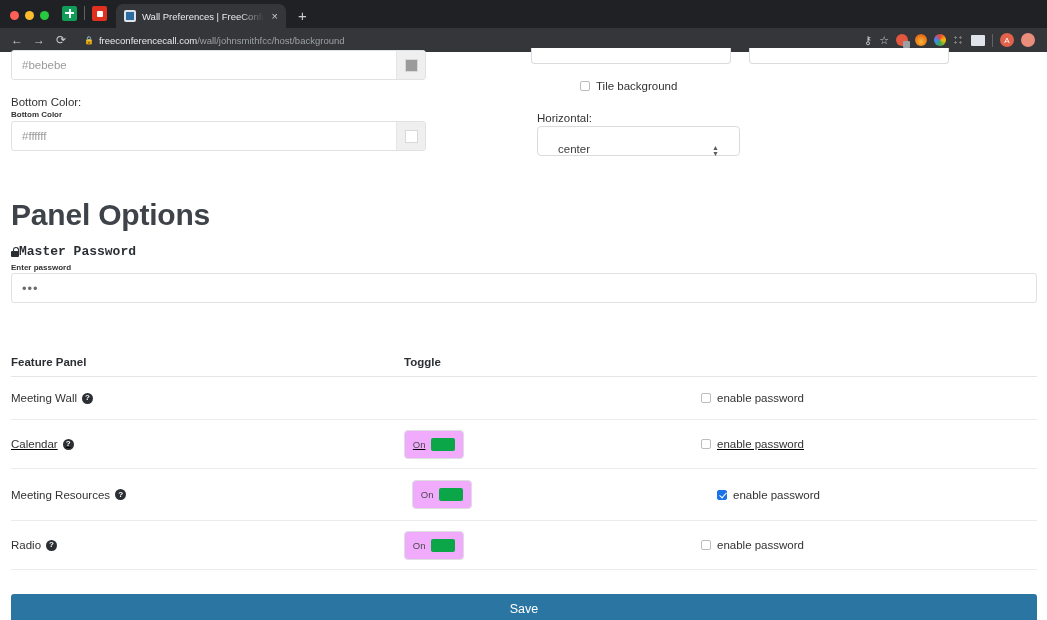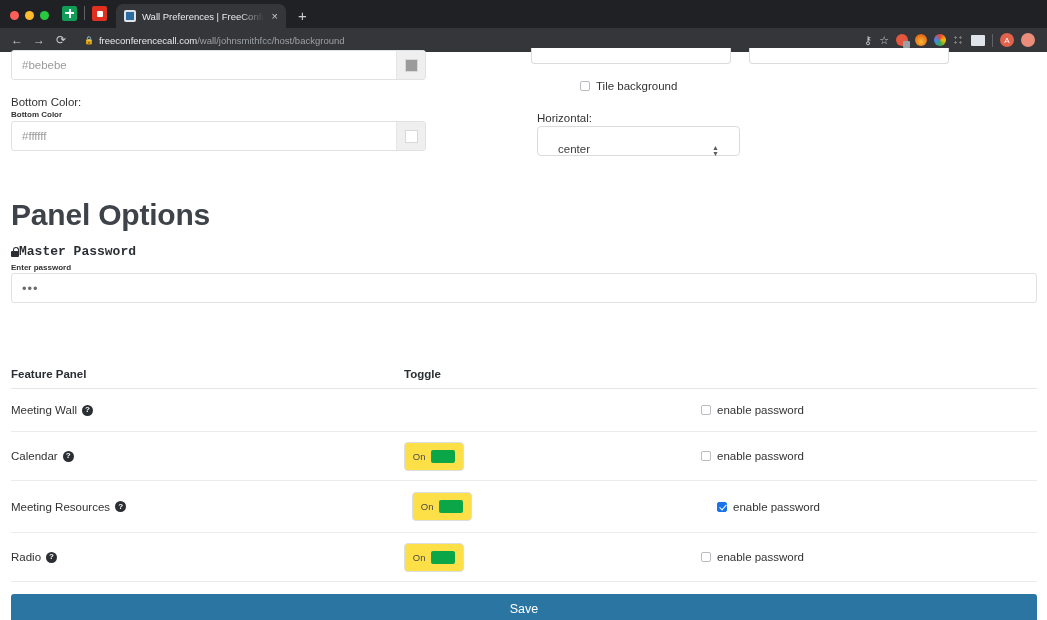--- a/index.html
+++ b/index.html
@@ -184,21 +184,21 @@
   }
 
   .pwd-input {
     position: absolute; left: 11px; width: 1026px; height: 30px;
     border: 1px solid #dfe1e3; border-radius: 3px; background: #fff;
     display: flex; align-items: center; padding-left: 10px;
     font-size: 13px; color: #6d6d6d; letter-spacing: 1px;
   }
 
   
-  .tbl { position: absolute; left: 11px; width: 1026px; margin-top: 12px; }
+  .tbl { position: absolute; left: 11px; width: 1026px; }
   .thead {
     display: flex; align-items: flex-end;
     padding-bottom: 8px; border-bottom: 1px solid #e4e6e8;
   }
   .thead div { font-size: 11.5px; font-weight: bold; color: #2b2f33; }
   .c1 { width: 393px; }
   .c2 { width: 250px; }
   .c3 { flex: 1 1 auto; }
 
   .trow {
@@ -209,21 +209,21 @@
   .feat-name { font-size: 11.5px; color: #333; }
   .help-ico {
     width: 11px; height: 11px; border-radius: 50%;
     background: #2b2f33; color: #fff; font-size: 8px; font-weight: bold;
     display: inline-flex; align-items: center; justify-content: center;
     margin-left: 5px; line-height: 1;
   }
 
   .toggle {
     width: 60px; height: 29px; border: 1px solid #dcdee0;
-    border-radius: 4px; background: #fde047;
+    border-radius: 4px; background: #f0abfc;
     display: flex; align-items: center; justify-content: space-around;
     padding: 0 5px;
   }
   .toggle .on-lbl { font-size: 9.5px; color: #4a4a4a; }
   .toggle .pill { width: 24px; height: 13px; border-radius: 2px; }
 
   .btn {
     position: absolute; left: 11px; width: 1026px; height: 30px;
     border-radius: 3px; display: flex; align-items: center;
     justify-content: center; font-size: 12.5px;
@@ -347,21 +347,21 @@
     <div class="c2">
       
     </div>
     <div class="c3">
       <span class="cb-row">
         <span class="cb"></span>
         <span class="lbl">enable password</span>
       </span>
     </div>
   </div>
-  <div class="trow" style="height:49px;">
+  <div class="trow" style="height:49px;text-decoration:underline;">
     <div class="c1">
       <span class="feat-name">Calendar</span>
       <span class="help-ico">?</span>
     </div>
     <div class="c2">
 
       <div class="toggle">
         <span class="on-lbl">On</span>
         <span class="pill" style="background:#0aa648;"></span>
       </div>

